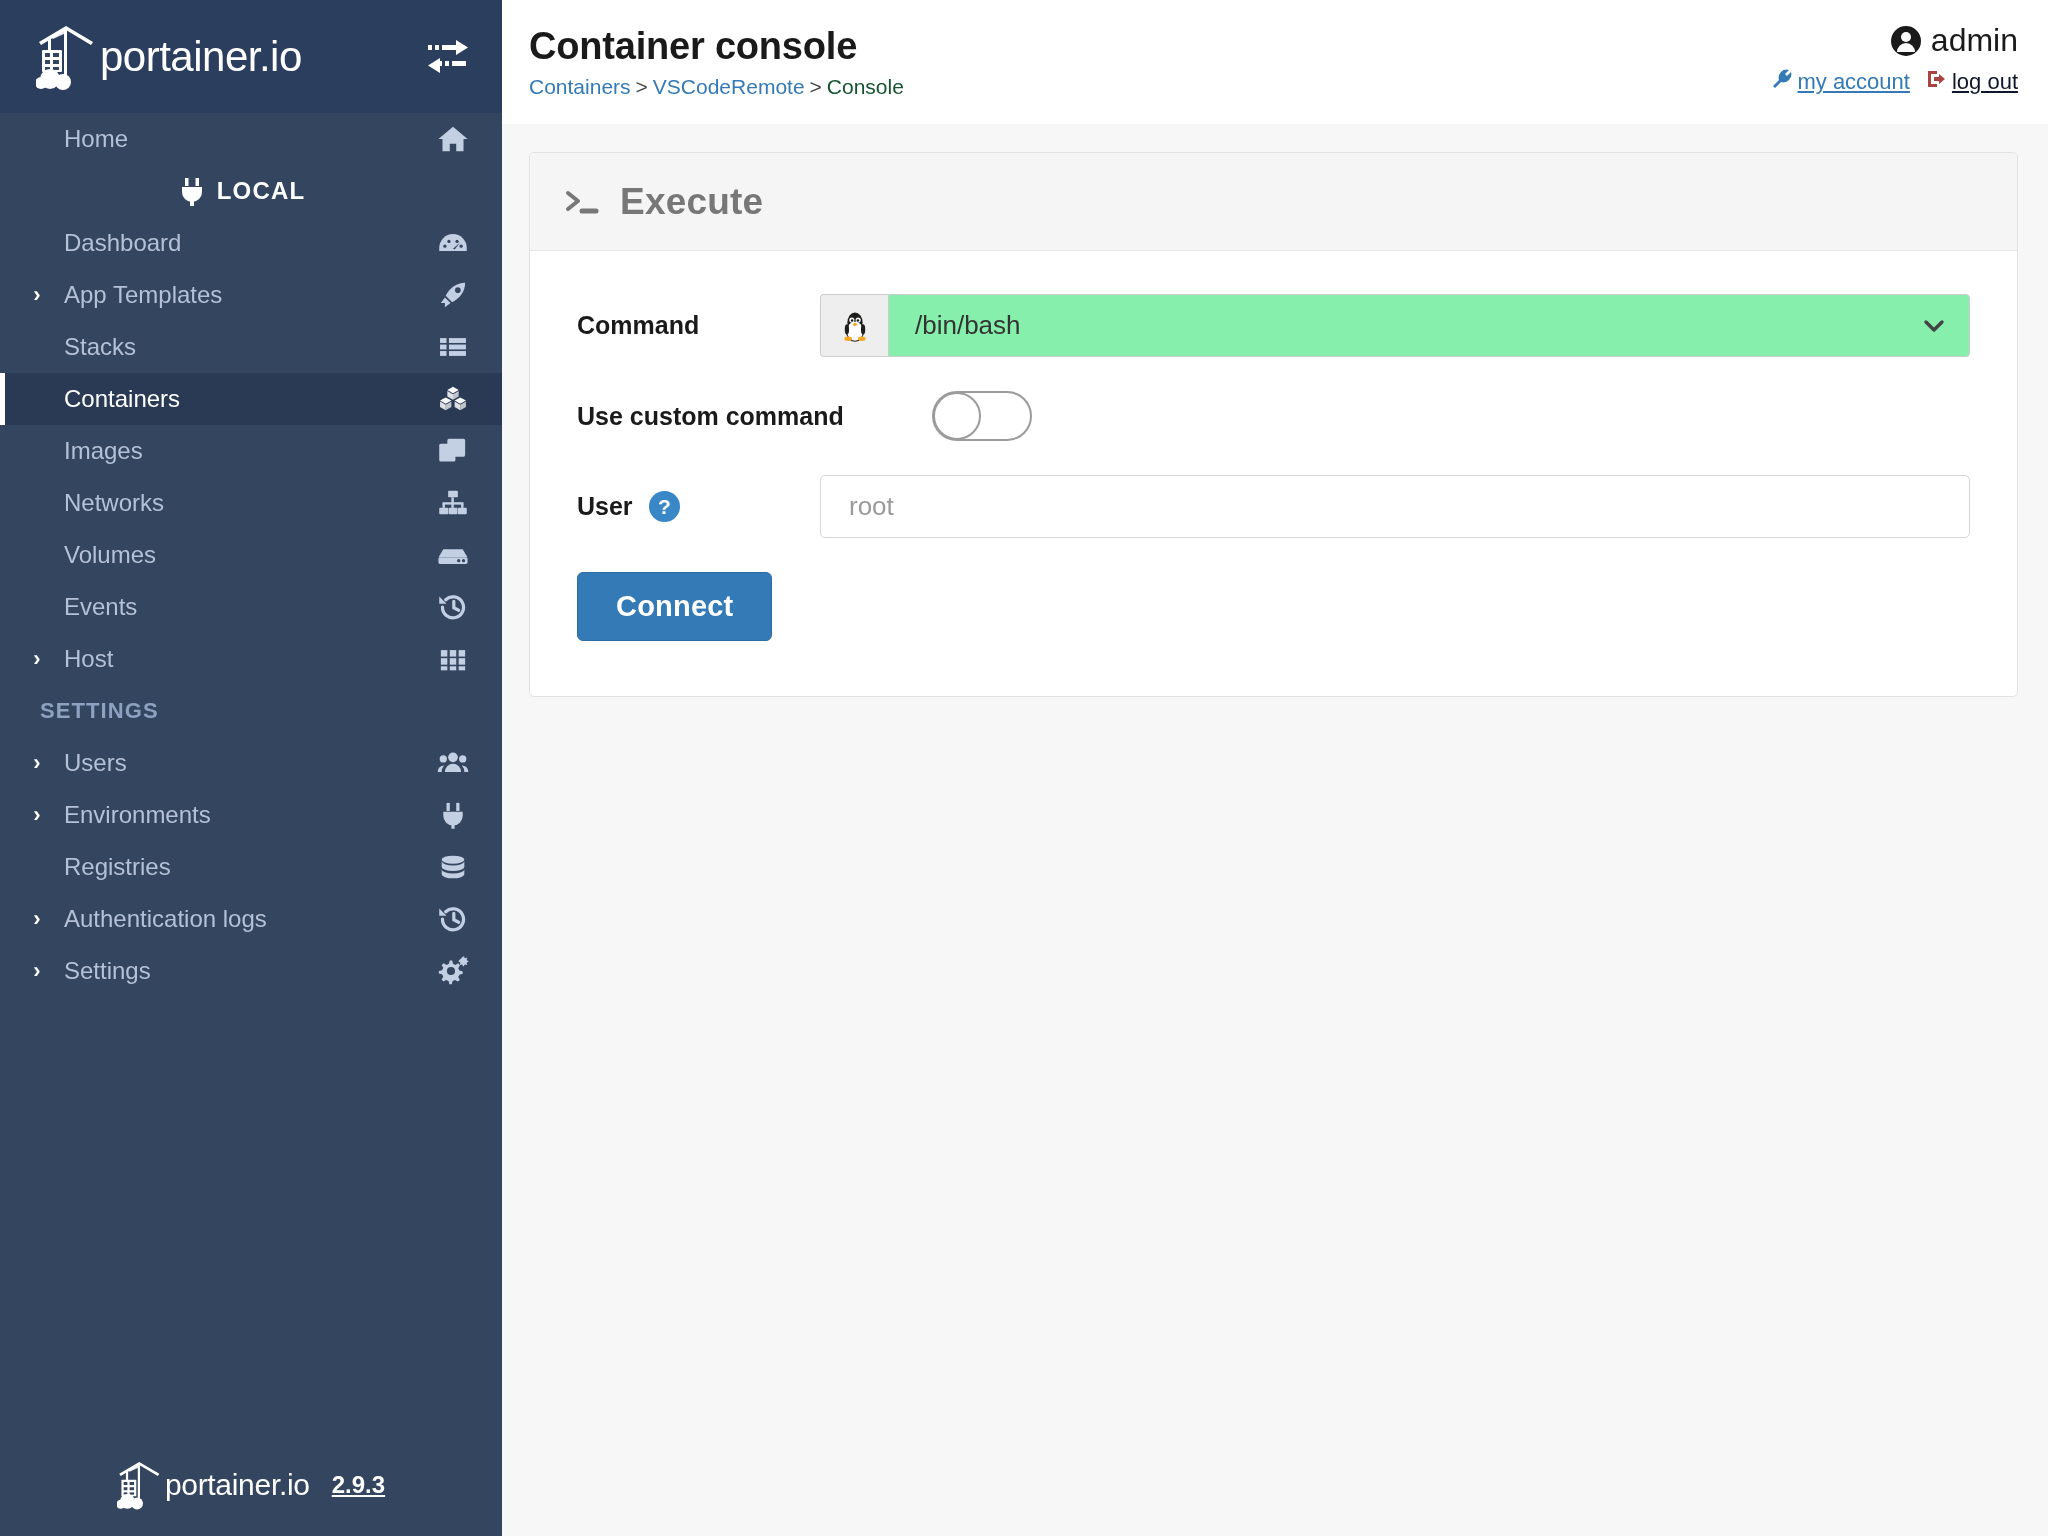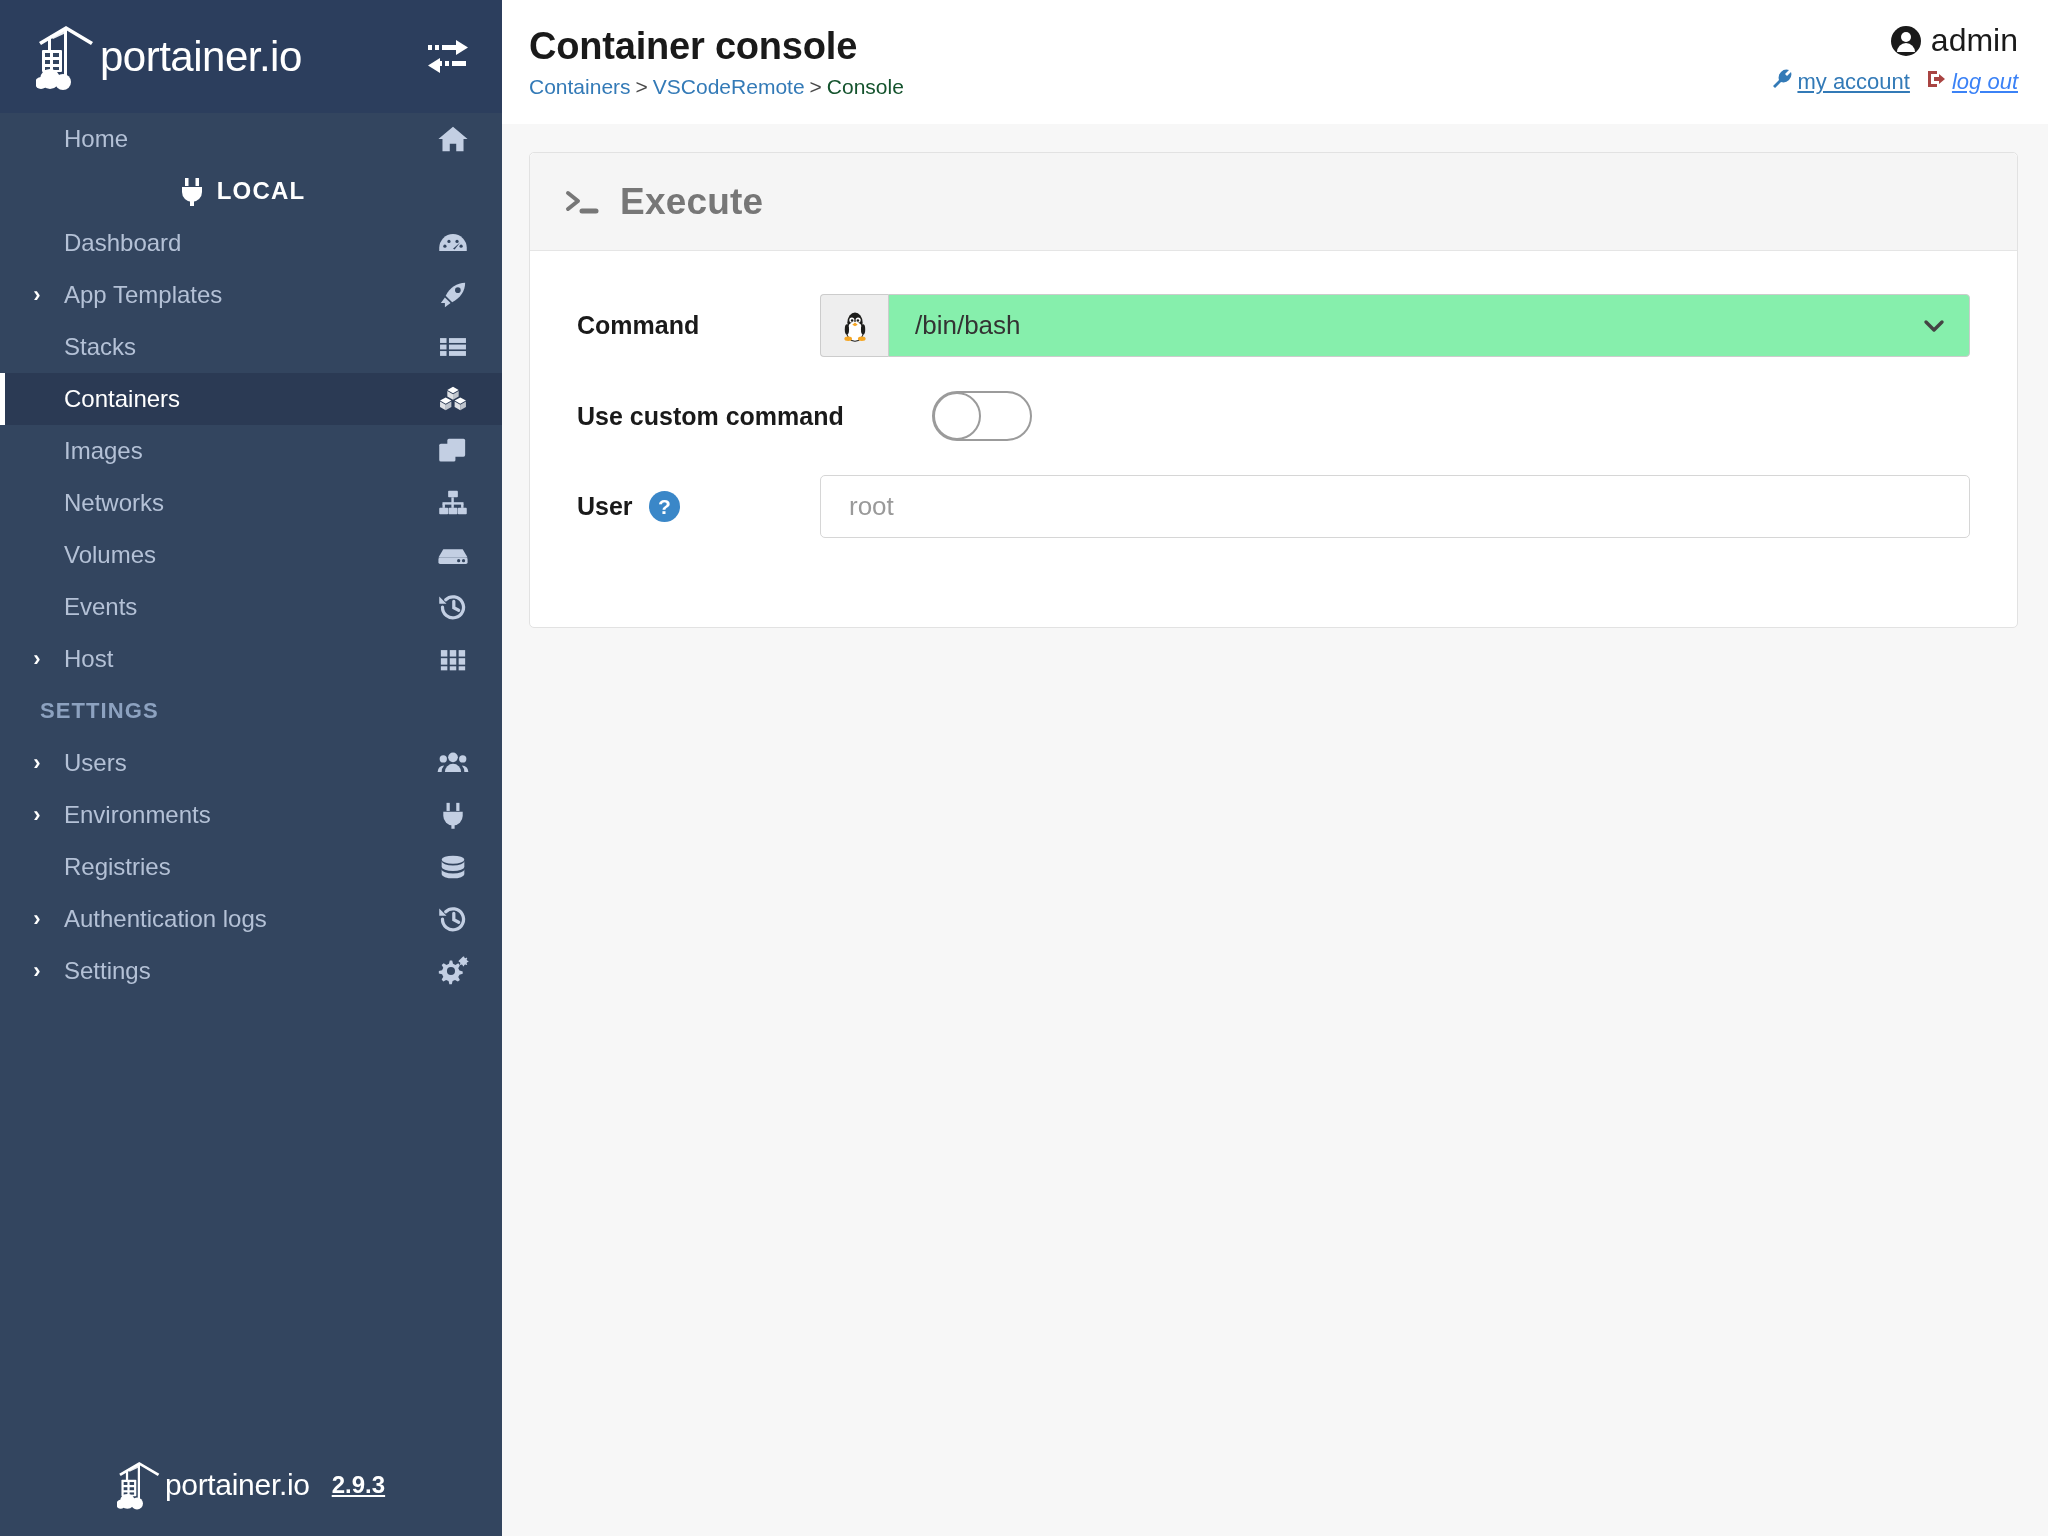--- a/index.html
+++ b/index.html
@@ -202,21 +202,21 @@
     gap: 16px;
   }
   .hlink {
     display: inline-flex;
     align-items: center;
     font-size: 22px;
     text-decoration: underline;
     white-space: nowrap;
   }
   .hlink.account { color: #337ab7; }
-  .hlink.logout { color: #3b82f6; font-style: italic; }
+  .hlink.logout { color: #0f172a; }
   .hlink svg { margin-right: 4px; }
 
   
   .content {
     padding: 28px 30px 0 27px;
   }
 
   .panel {
     background: #ffffff;
     border: 1px solid #e2e2e2;
@@ -750,19 +750,22 @@
               <span class="help-ico">
                 <svg viewBox="0 0 33 33" width="33" height="33">
                   <circle cx="16.5" cy="16.5" r="15.5" fill="#3a87c8"></circle>
                   <text x="16.5" y="24" text-anchor="middle" font-family="'Liberation Sans', sans-serif" font-size="21" font-weight="bold" fill="#ffffff">?</text>
                 </svg>
               </span>
             </div>
             <input class="text-input" type="text" placeholder="root" style="">
           </div>
 
+          <div class="btn-row">
+            <button class="btn-connect">Connect</button>
+          </div>
 
         </div>
       </div>
     </div>
 
   </section>
 </div>
 
 </body></html>

